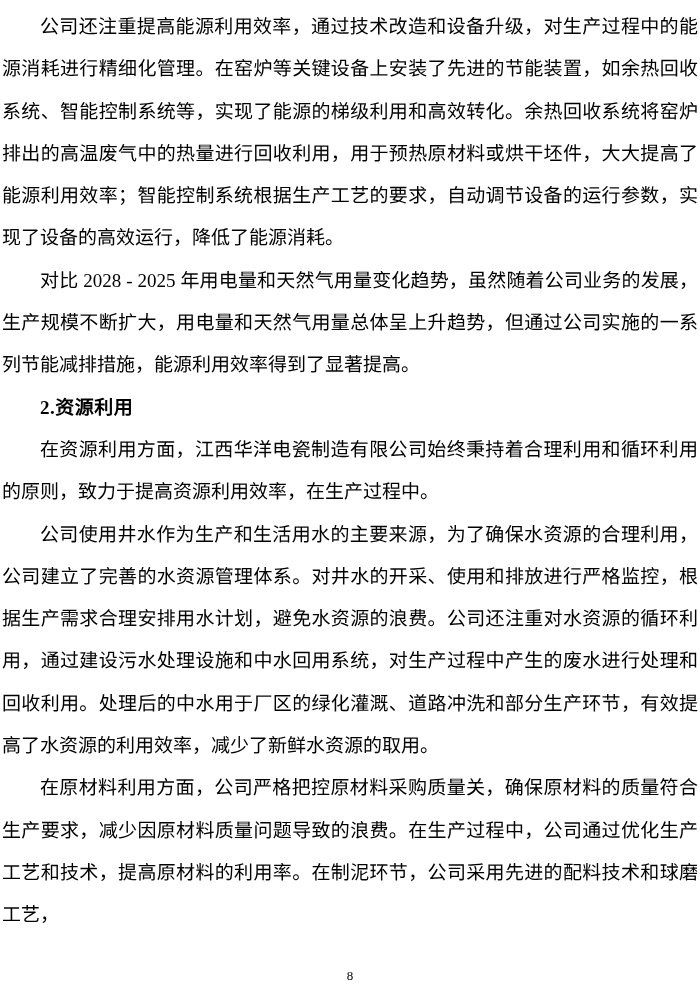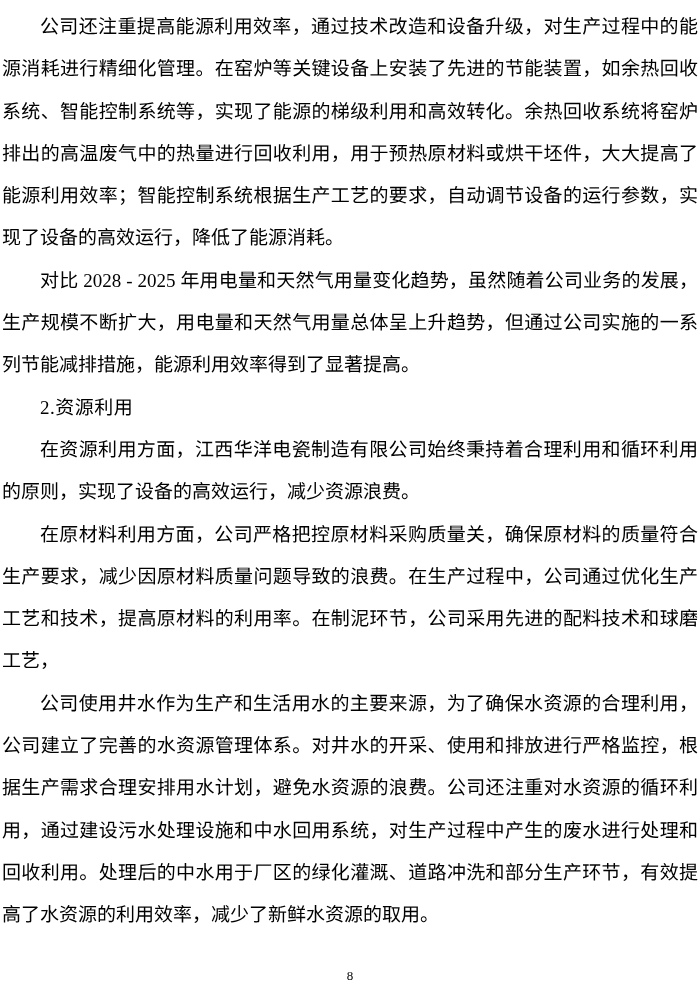--- a/index.html
+++ b/index.html
@@ -26,21 +26,21 @@
     line-height: 42.3px;
     text-align: justify;
     text-justify: inter-ideograph;
   }
   .content p {
     margin: 0;
     padding: 0;
     text-indent: 2em;
   }
   .content p.heading {
-    font-weight: normal;
+    font-weight: bold;
     letter-spacing: 0.5px;
   }
   .page-footer {
     position: absolute;
     left: 0;
     right: 0;
     bottom: 6px;
     text-align: center;
     font-size: 13px;
     line-height: 14px;
@@ -49,18 +49,18 @@
   }
 </style>
 </head>
 <body>
 
 <div class="page">
   <div class="content">
     <p>公司还注重提高能源利用效率，通过技术改造和设备升级，对生产过程中的能源消耗进行精细化管理。在窑炉等关键设备上安装了先进的节能装置，如余热回收系统、智能控制系统等，实现了能源的梯级利用和高效转化。余热回收系统将窑炉排出的高温废气中的热量进行回收利用，用于预热原材料或烘干坯件，大大提高了能源利用效率；智能控制系统根据生产工艺的要求，自动调节设备的运行参数，实现了设备的高效运行，降低了能源消耗。</p>
     <p>对比 2028 - 2025 年用电量和天然气用量变化趋势，虽然随着公司业务的发展，生产规模不断扩大，用电量和天然气用量总体呈上升趋势，但通过公司实施的一系列节能减排措施，能源利用效率得到了显著提高。</p>
     <p class="heading">2.资源利用</p>
-    <p>在资源利用方面，江西华洋电瓷制造有限公司始终秉持着合理利用和循环利用的原则，实现了设备的高效运行，减少资源浪费。</p>
+    <p>在资源利用方面，江西华洋电瓷制造有限公司始终秉持着合理利用和循环利用的原则，致力于提高资源利用效率，在生产过程中。</p>
+    <p>公司使用井水作为生产和生活用水的主要来源，为了确保水资源的合理利用，公司建立了完善的水资源管理体系。对井水的开采、使用和排放进行严格监控，根据生产需求合理安排用水计划，避免水资源的浪费。公司还注重对水资源的循环利用，通过建设污水处理设施和中水回用系统，对生产过程中产生的废水进行处理和回收利用。处理后的中水用于厂区的绿化灌溉、道路冲洗和部分生产环节，有效提高了水资源的利用效率，减少了新鲜水资源的取用。</p>
     <p>在原材料利用方面，公司严格把控原材料采购质量关，确保原材料的质量符合生产要求，减少因原材料质量问题导致的浪费。在生产过程中，公司通过优化生产工艺和技术，提高原材料的利用率。在制泥环节，公司采用先进的配料技术和球磨工艺，</p>
-    <p>公司使用井水作为生产和生活用水的主要来源，为了确保水资源的合理利用，公司建立了完善的水资源管理体系。对井水的开采、使用和排放进行严格监控，根据生产需求合理安排用水计划，避免水资源的浪费。公司还注重对水资源的循环利用，通过建设污水处理设施和中水回用系统，对生产过程中产生的废水进行处理和回收利用。处理后的中水用于厂区的绿化灌溉、道路冲洗和部分生产环节，有效提高了水资源的利用效率，减少了新鲜水资源的取用。</p>
   </div>
   <div class="page-footer">8</div>
 </div>
 
 </body></html>

